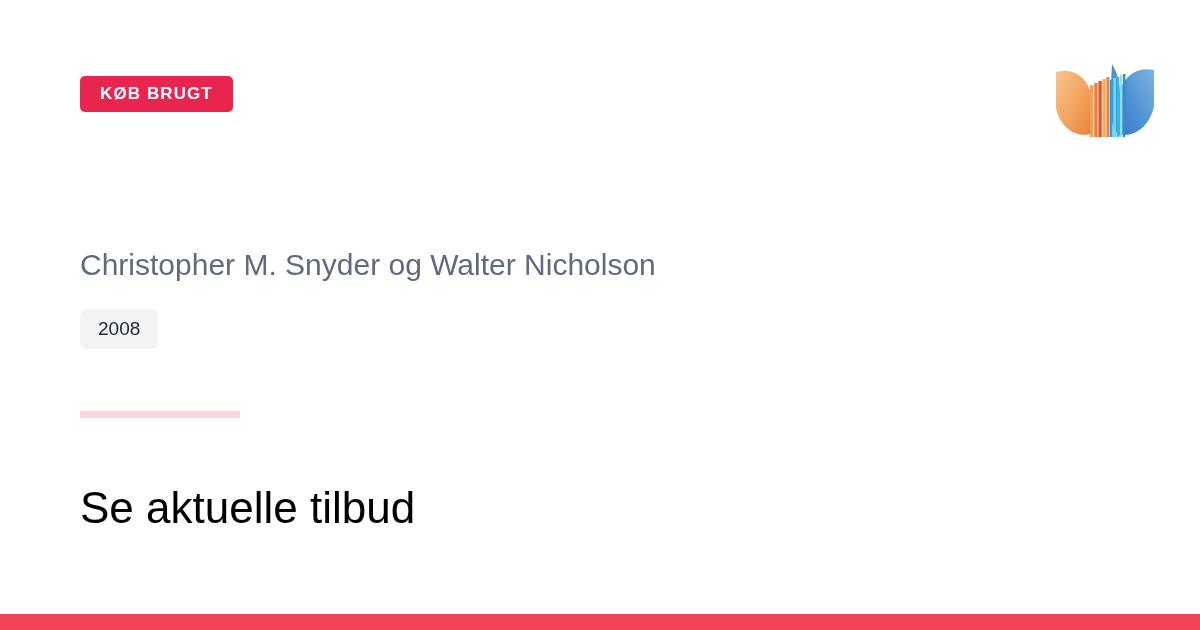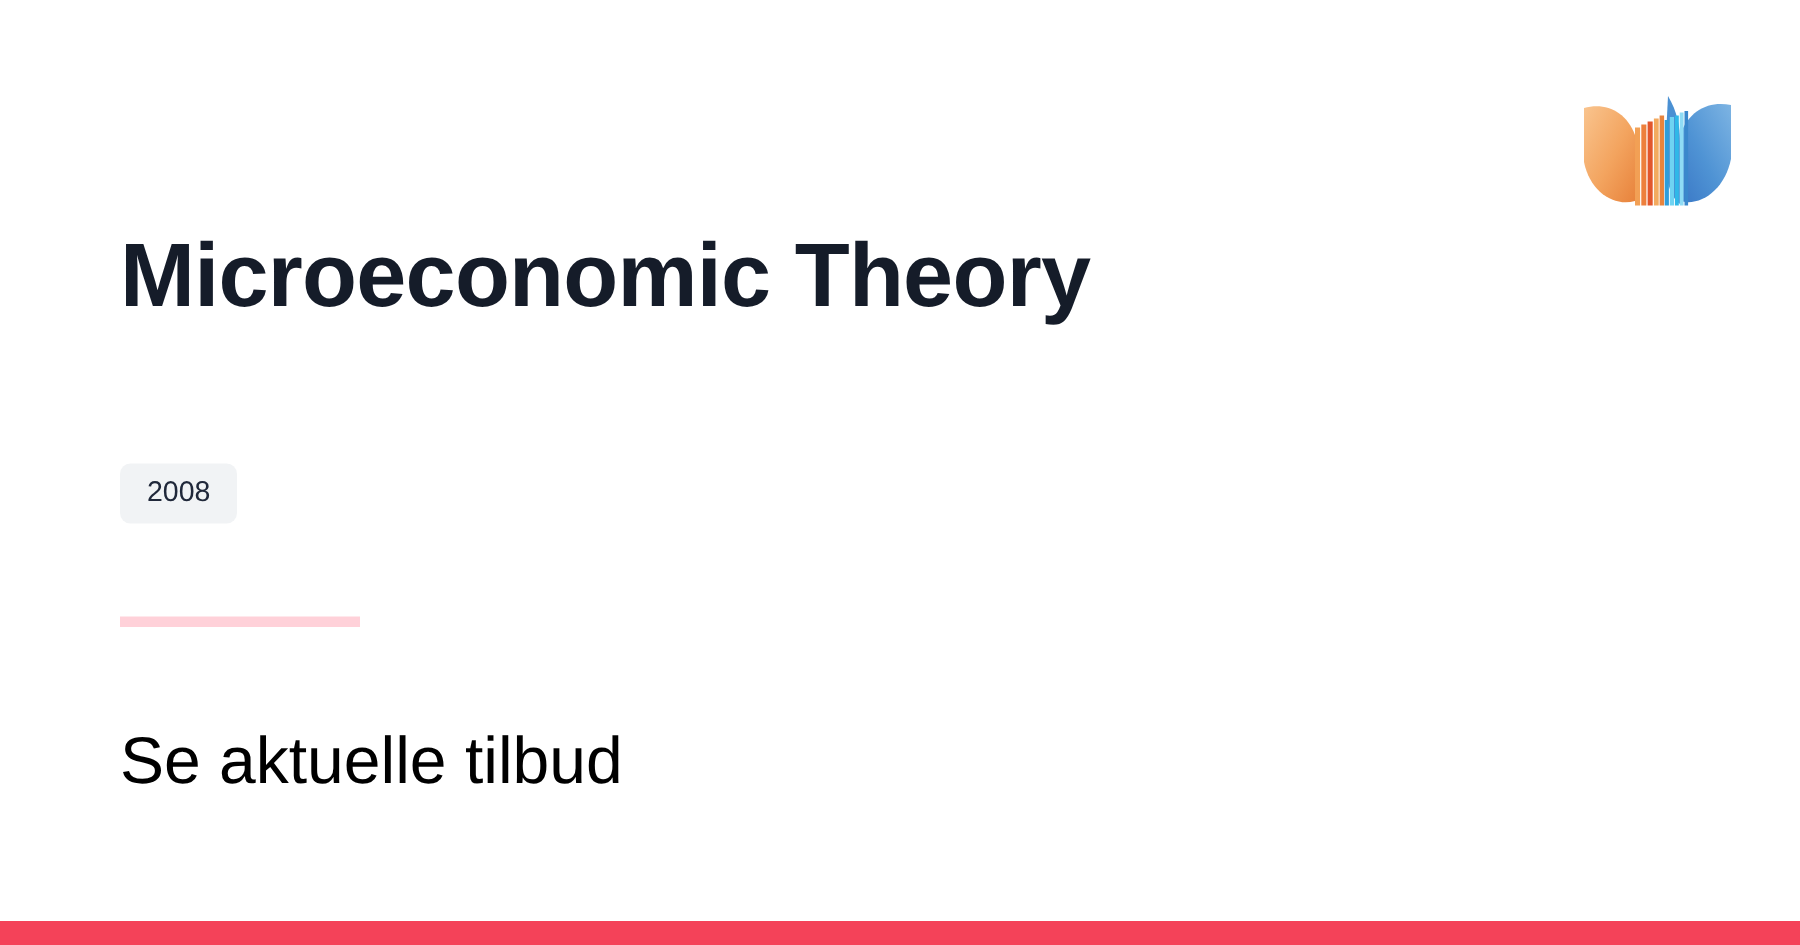--- a/index.html
+++ b/index.html
@@ -132,23 +132,24 @@
     display: block;
     width: 110px;
     height: 108px;
   }
 </style>
 </head>
 <body>
 
 <div class="page">
 
-
-  <h1 class="title">Microeconomic Theory</h1>
-
+  <div class="badge">KØB BRUGT</div>
+
+
+  <p class="subtitle">Christopher M. Snyder og Walter Nicholson</p>
 
   <div class="year-chip">2008</div>
 
   <div class="divider"></div>
 
   <h2 class="cta">Se aktuelle tilbud</h2>
 
   <div class="logo">
     <svg viewBox="0 0 110 108" xmlns="http://www.w3.org/2000/svg" aria-hidden="true">
       <defs>

